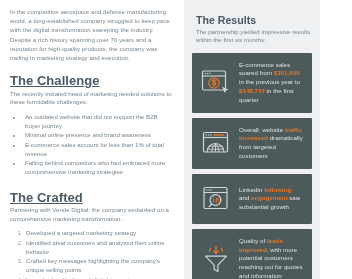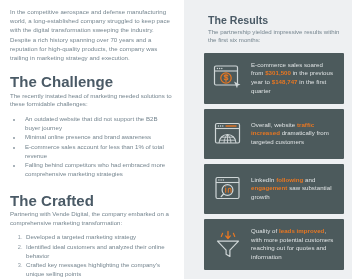--- a/index.html
+++ b/index.html
@@ -31,25 +31,26 @@
     color: #6b7b85;
   }
   .intro-para {
     font-size: 6.1px;
     line-height: 9.2px;
     color: #75858f;
     margin: 0 0 11px 0;
     letter-spacing: 0.05px;
   }
   .section-heading {
-    font-size: 15px;
+    font-size: 13px;
     font-weight: bold;
     color: #4a5a66;
     margin: 0 0 1.5px 0;
     letter-spacing: 0.05px;
+    text-decoration: underline;
   }
   .section-sub {
     font-size: 6.1px;
     line-height: 8.6px;
     color: #75858f;
     margin: 0 0 6px 0;
   }
   ul.bullets, ol.numbers {
     margin: 0 0 13px 0;
     padding-left: 13px;
@@ -68,25 +69,25 @@
     list-style-type: decimal;
     padding-left: 14px;
   }
   ul.bullets li::marker, ol.numbers li::marker {
     color: #8d9aa3;
     font-size: 5.6px;
   }
 
   
   .right-col {
-    width: 168px;
+    width: 136px;
     height: 279px;
     box-sizing: border-box;
     background: #eef0f2;
-    padding: 0 8px 0 20px;
+    padding: 0 8px 0 8px;
   }
   .results-head {
     padding: 14px 0 0 4px;
   }
   .results-title {
     font-size: 10.6px;
     font-weight: bold;
     color: #4a5a66;
     margin: 0 0 1.5px 0;
   }

